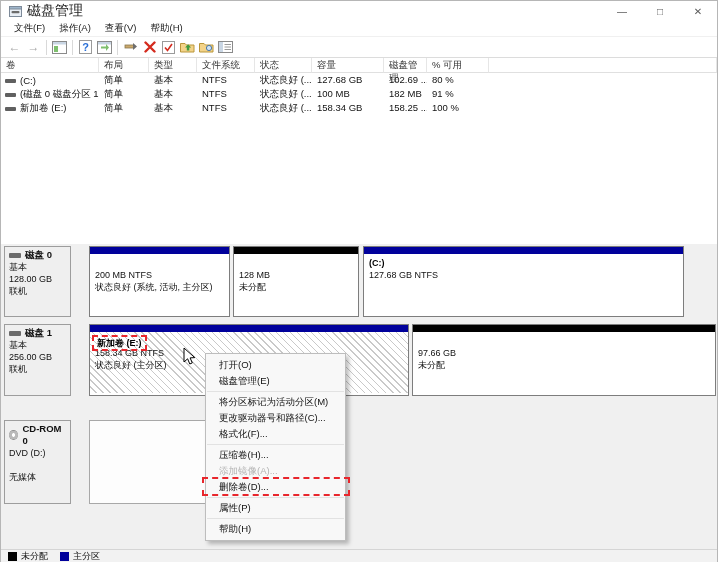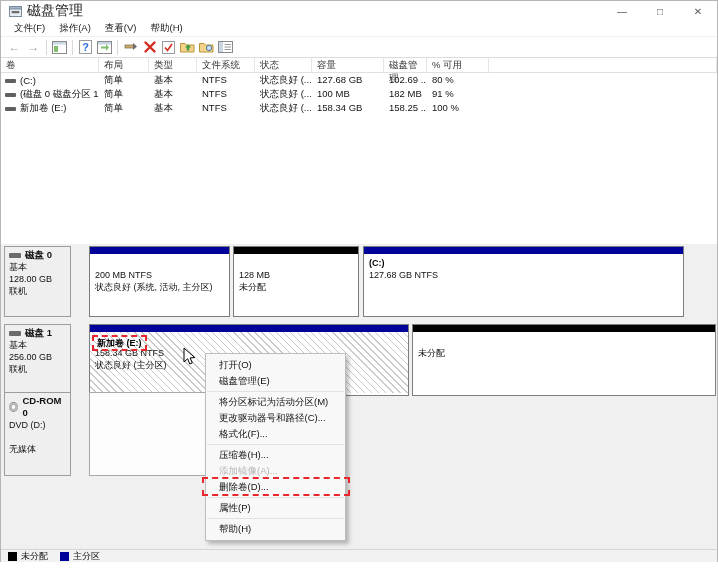--- a/index.html
+++ b/index.html
@@ -266,26 +266,27 @@
         <div class="ptxt hatch" style="height:calc(100% - 9px);">
           <div class="ptitle"><span class="redbox">新加卷  (E:)</span></div>
           <div class="pline">158.34 GB NTFS</div>
           <div class="pline">状态良好 (主分区)</div>
         </div>
       </div>
       <div class="part" style="left:408px; width:304px;">
         <div class="bar black"></div>
         <div class="ptxt">
           <div class="ptitle"></div>
+          <div class="pline">97.66 GB</div>
           <div class="pline">未分配</div>
         </div>
       </div>
     </div>
 
-    <div class="diskrow" style="top:148px; width:697px; height:84px;">
+    <div class="diskrow" style="top:176px; width:697px; height:84px;">
       <div class="dlabel">
         <div class="dname">
             <span class="cdico"></span>
             <span>CD-ROM 0</span>
           </div>
         <div class="dline">DVD (D:)</div>
         <div class="dline">&nbsp;</div>
         <div class="dline">无媒体</div>
       </div>
       <div class="emptybox" style="left:85px; width:172px;"></div>

